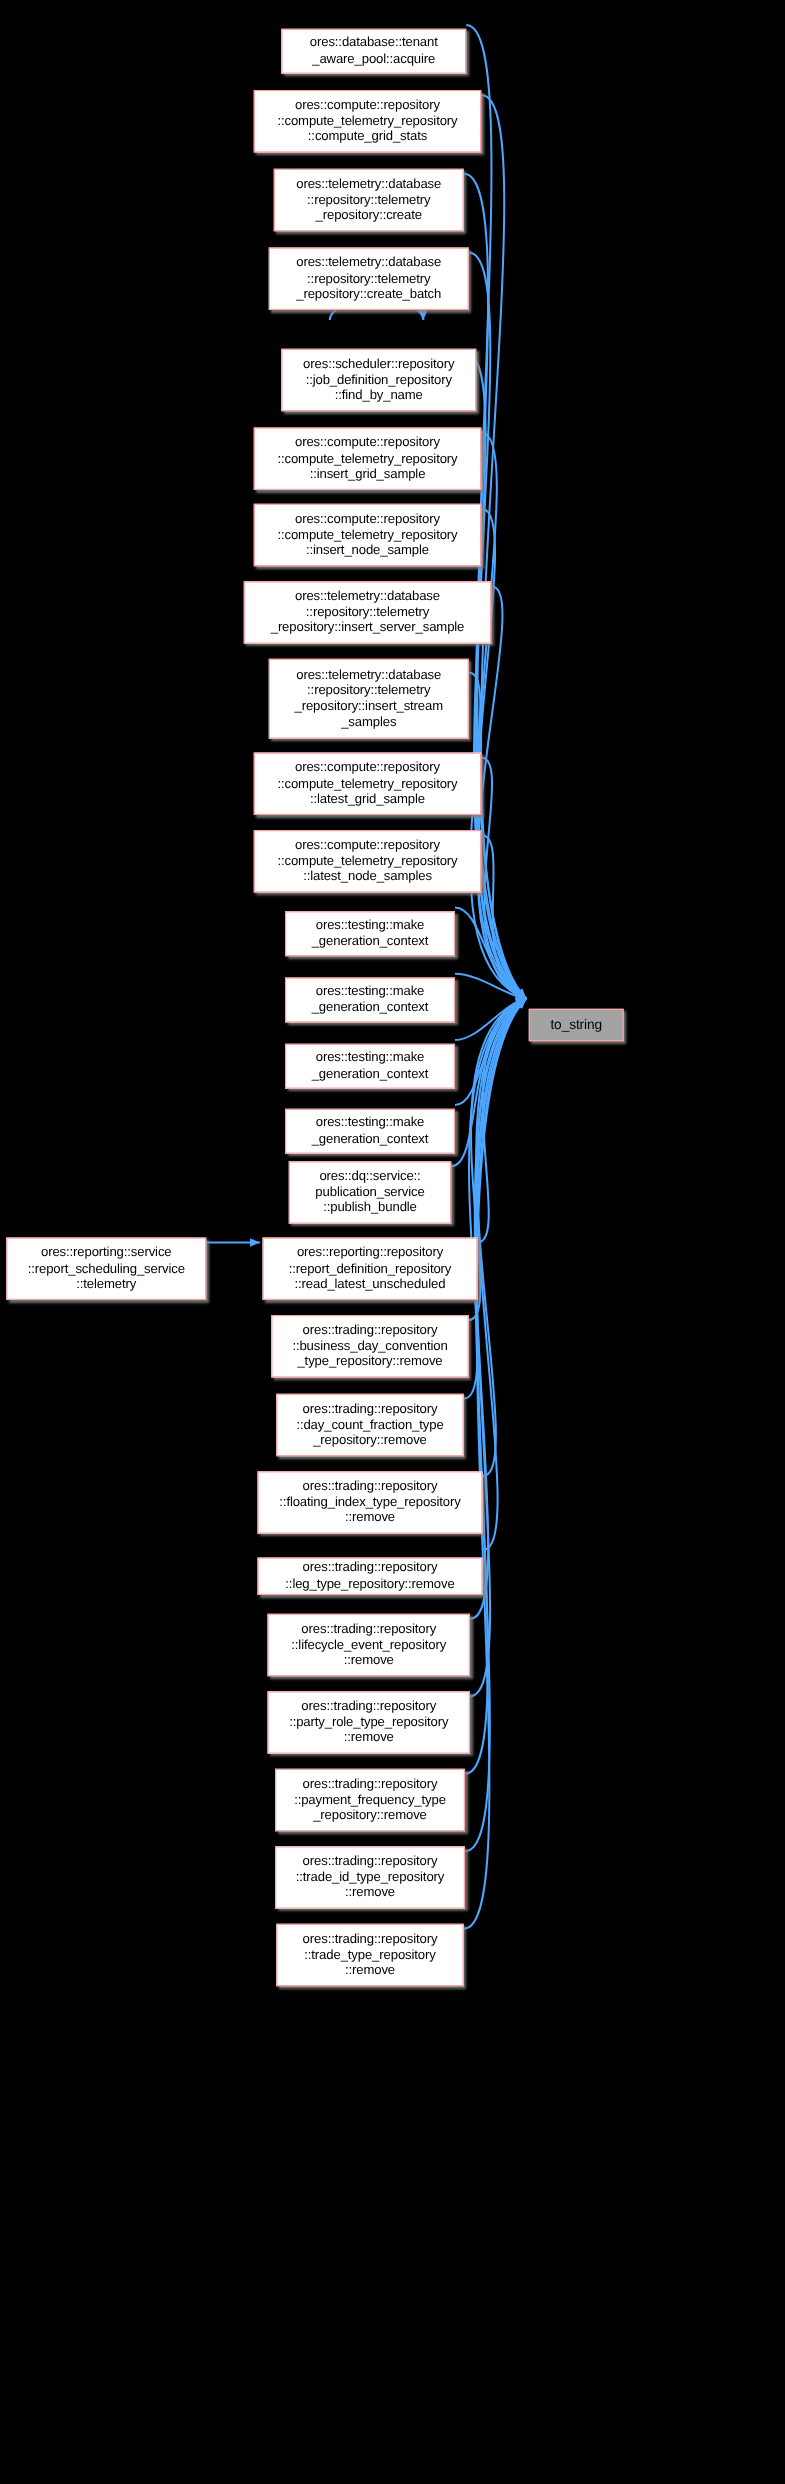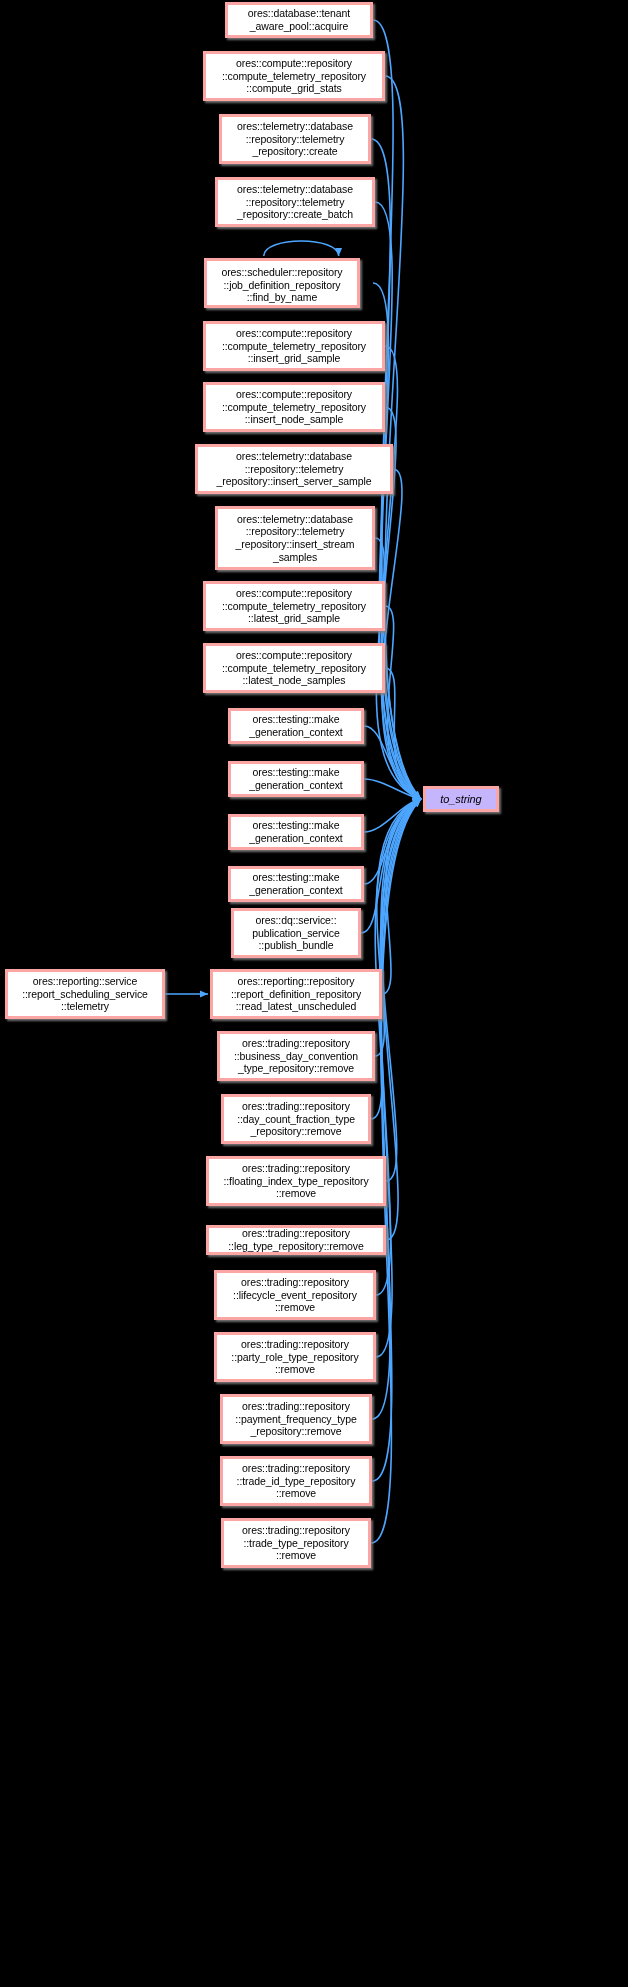--- a/index.html
+++ b/index.html
@@ -21,37 +21,37 @@
     left: 0;
     top: 0;
     width: 628px;
     height: 1987px;
     pointer-events: none;
   }
   .node {
     position: absolute;
     box-sizing: border-box;
     background: #ffffff;
-    border: 3px solid #fca5a5;
+    border: 1px solid #fca5a5;
     box-shadow: 2px 2px 2px rgba(130,130,130,0.85);
     display: flex;
     align-items: center;
     justify-content: center;
     text-align: center;
     color: #000000;
     font-size: 10.5px;
     line-height: 12.6px;
     letter-spacing: -0.1px;
     padding: 1px 3px;
     z-index: 5;
+    margin-top: 21px;
   }
   .node.target {
-    background: #c4b5fd;
+    background: #a3a3a3;
     font-size: 11px;
-    font-style: italic;
   }
   .node .lbl {
     display: block;
     width: 100%;
     white-space: pre-line;
   }
 </style>
 </head>
 <body>
 
@@ -129,21 +129,21 @@
     <div class="node" style="left: 219px; top: 114px; width: 152px; height: 50px;">
       <span class="lbl">ores::telemetry::database
 ::repository::telemetry
 _repository::create</span>
     </div>
     <div class="node" style="left: 215px; top: 177px; width: 160px; height: 50px;">
       <span class="lbl">ores::telemetry::database
 ::repository::telemetry
 _repository::create_batch</span>
     </div>
-    <div class="node" style="left: 204px; top: 258px; width: 156px; height: 50px; align-items: flex-end;">
+    <div class="node" style="left: 225px; top: 258px; width: 156px; height: 50px;">
       <span class="lbl">ores::scheduler::repository
 ::job_definition_repository
 ::find_by_name</span>
     </div>
     <div class="node" style="left: 203px; top: 321px; width: 182px; height: 50px;">
       <span class="lbl">ores::compute::repository
 ::compute_telemetry_repository
 ::insert_grid_sample</span>
     </div>
     <div class="node" style="left: 203px; top: 382px; width: 182px; height: 50px;">

